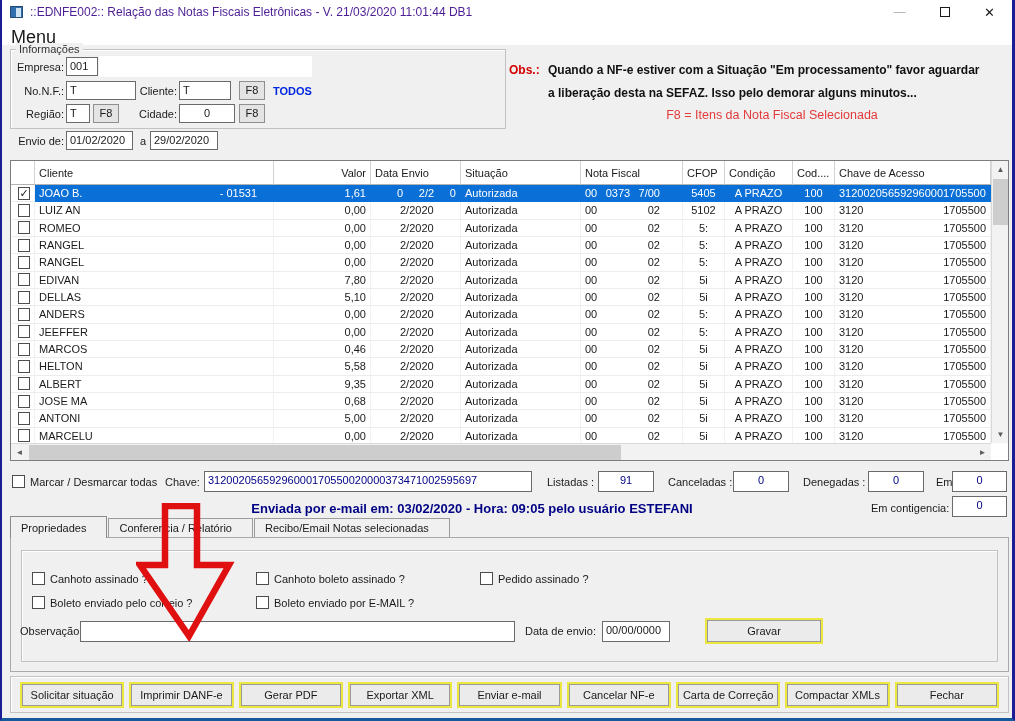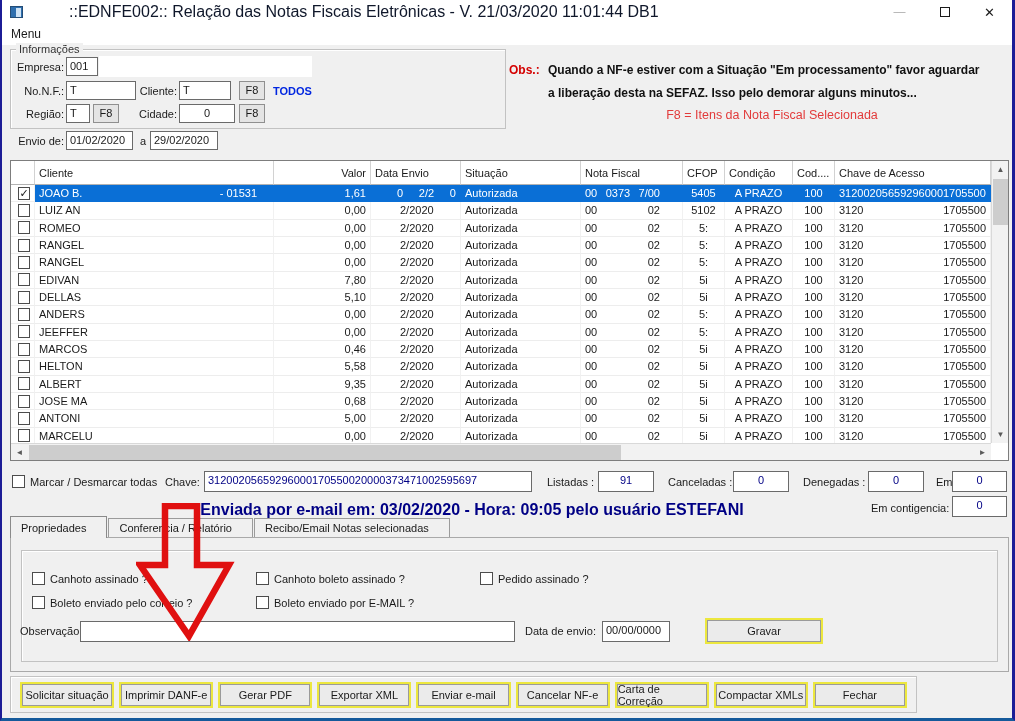--- a/index.html
+++ b/index.html
@@ -4,28 +4,28 @@
 <style>
   * { box-sizing: border-box; }
   html,body { margin:0; padding:0; background:#d8d8d8; }
   body { font-family:"Liberation Sans", sans-serif; font-size:11px; color:#1a1a1a; }
   .win { position:relative; width:1015px; height:721px; background:#f0f0f0; overflow:hidden;
          border-left:2px solid #1c1c96; border-right:3px solid #1c1c96; border-bottom:3px solid #155a9b; }
   
   .titlebar { position:absolute; left:0; top:0; right:0; height:24px; background:#ffffff; display:flex; align-items:center; }
   .appicon { width:13px; height:12px; margin:0 7px 0 8px; background:#2f6fae; border:1px solid #244d77; position:relative; }
   .appicon::after { content:""; position:absolute; right:1px; top:1px; width:5px; height:9px; background:#cfe3f5; }
-  .title { font-size:16px; color:#0f172a;margin-left:39px; }
+  .title { font-size:12px; color:#4c1d95; }
   .caption-btns { margin-left:auto; display:flex; align-items:center; height:100%; }
   .cap { width:45px; height:100%; display:flex; align-items:center; justify-content:center; font-size:12px; }
   .cap-min { color:#b0b0b0; }
   .cap-max span { display:block; width:10px; height:10px; border:1.5px solid #1a1a1a; }
   .cap-close { color:#1a1a1a; font-size:13px; }
   .menubar { position:absolute; left:0; top:24px; right:0; height:21px; background:#ffffff; }
-  .menubar span { display:inline-block; padding:3px 9px; font-size:12px; }
+  .menubar span { display:inline-block; padding:3px 9px; font-size:18px; }
   .client { position:absolute; left:0; top:45px; right:0; bottom:0; background:#f0f0f0; }
   
   .grp { position:absolute; border:1px solid #c2c2c2; box-shadow:inset 1px 1px 0 #ffffff; }
   .grp-label { position:absolute; background:#f0f0f0; padding:0 3px; color:#333; }
   .lbl { position:absolute; white-space:nowrap; }
   .r { text-align:right; }
   .inp { position:absolute; background:#fff; border:1px solid #6a6a6a; padding:2px 3px; white-space:nowrap; overflow:hidden; }
   .btn { position:absolute; background:#e4e4e4; border:1px solid #8f8f8f; text-align:center; padding-top:2px; }
   .ybtn { background:#ebebeb; border:1px solid #9a9a9a; box-shadow:0 0 0 2px #ece73e; display:flex; align-items:center; justify-content:center; }
   .cbx { position:absolute; width:13px; height:13px; background:#fff; border:1px solid #4c4c4c; }
@@ -53,21 +53,21 @@
   .hscroll { position:absolute; left:0; right:17px; bottom:0; height:17px; background:#f2f2f2; border-top:1px solid #d9d9d9; }
   .sarrow { position:absolute; color:#5a5a5a; font-size:8px; width:17px; height:17px; display:flex; align-items:center; justify-content:center; }
   .vthumb { position:absolute; left:1px; top:18px; width:15px; height:46px; background:#cdcdcd; }
   .hthumb { position:absolute; top:1px; left:18px; width:592px; height:15px; background:#cdcdcd; }
   
   .tabstrip { position:absolute; left:8px; top:473px; height:20px; display:flex; }
   .tab { padding:3px 20px 0 10px; border:1px solid #9b9b9b; border-bottom:none; background:#f0f0f0; margin-right:1px; white-space:nowrap; }
   .tab.active { position:relative; z-index:3; margin-top:-2px; padding-top:5px; border-color:#8a8a8a; }
   .tabpanel { position:absolute; left:8px; top:492px; width:999px; height:135px; border:1px solid #a9a9a9; background:#f0f0f0; }
   
-  .actionbar { position:absolute; left:8px; top:631px; width:907px; height:37px; border:1px solid #c2c2c2; box-shadow:inset 1px 1px 0 #fff;
+  .actionbar { position:absolute; left:8px; top:631px; width:999px; height:37px; border:1px solid #c2c2c2; box-shadow:inset 1px 1px 0 #fff;
                display:flex; align-items:center; gap:9px; padding:8px 11px; }
   .actionbar .ybtn { position:static; flex:1; height:22px; }
   
   .arrow { position:absolute; left:134px; top:503px; z-index:9; pointer-events:none; }
 </style>
 </head>
 <body>
 
 <div class="win">
 
@@ -540,21 +540,21 @@
     <span class="lbl" style="left:545px; top:431px;">Listadas :</span>
     <div class="inp navy" style="left:596px; top:426px; width:56px; height:21px; text-align:center;">91</div>
     <span class="lbl" style="left:666px; top:431px;">Canceladas :</span>
     <div class="inp navy" style="left:731px; top:426px; width:56px; height:21px; text-align:center;">0</div>
     <span class="lbl" style="left:801px; top:431px;">Denegadas :</span>
     <div class="inp navy" style="left:866px; top:426px; width:56px; height:21px; text-align:center;">0</div>
     <span class="lbl" style="left:934px; top:431px;">Em process:</span>
     <div class="inp navy" style="left:950px; top:426px; width:55px; height:21px; text-align:center;">0</div>
     <span class="lbl" style="left:869px; top:457px;">Em contigencia:</span>
     <div class="inp navy" style="left:950px; top:451px; width:55px; height:21px; text-align:center;">0</div>
-    <span class="lbl navy" style="left:120px; top:456px; width:700px; text-align:center; font-weight:bold; font-size:16px;">Enviada por e-mail em: 03/02/2020 - Hora: 09:05 pelo usuário ESTEFANI</span>
+    <span class="lbl navy" style="left:120px; top:456px; width:700px; text-align:center; font-weight:bold; font-size:13px;">Enviada por e-mail em: 03/02/2020 - Hora: 09:05 pelo usuário ESTEFANI</span>
 
     <div class="tabstrip" id="tabstrip">
         <div class="tab active">Propriedades</div>
         <div class="tab">Conferencia / Relatório</div>
         <div class="tab">Recibo/Email Notas selecionadas</div>
       </div>
     <div class="tabpanel">
       <div class="grp" style="left:10px; top:12px; width:977px; height:112px;"></div>
     </div>
 

